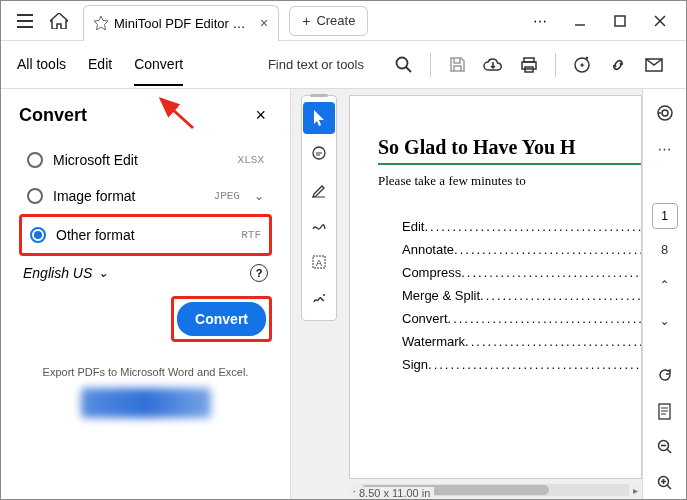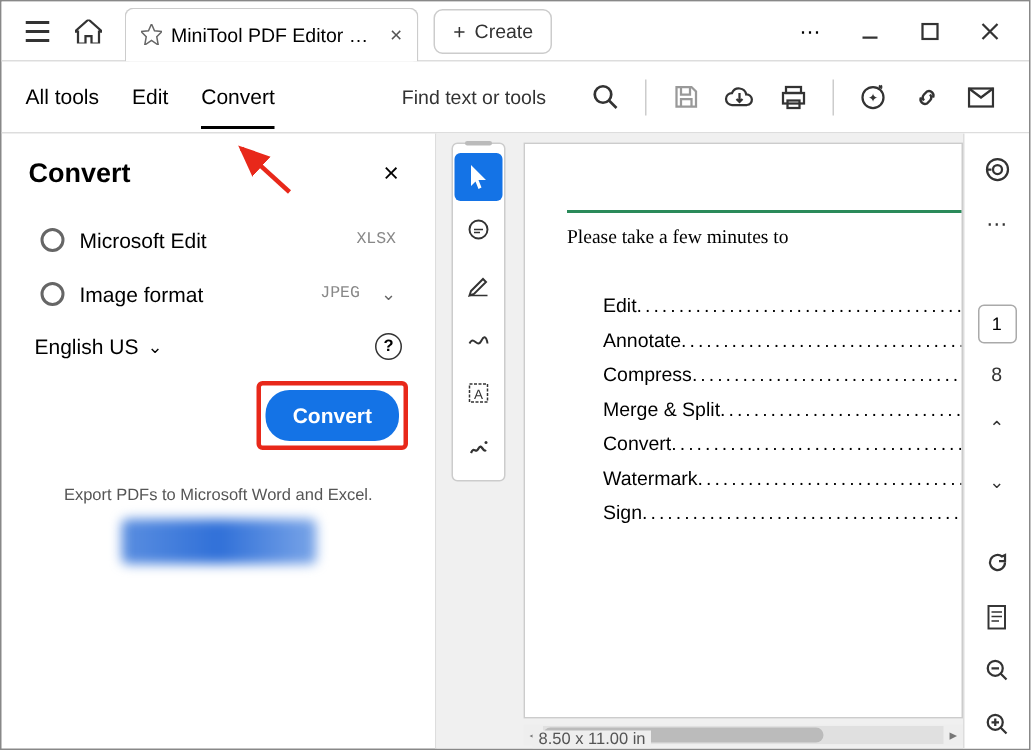--- a/index.html
+++ b/index.html
@@ -39,21 +39,21 @@
   .radio-option { display: flex; align-items: center; padding: 10px 8px; font-size: 14px; gap: 10px; border-radius: 4px; }
   .radio-circle { width: 16px; height: 16px; border: 2px solid #666; border-radius: 50%; display: flex; align-items: center; justify-content: center; flex-shrink: 0; }
   .radio-circle.selected { border-color: #1473e6; }
   .radio-circle.selected::after { content: ""; width: 8px; height: 8px; background: #1473e6; border-radius: 50%; }
   .option-label { flex: 1; }
   .option-format { font-size: 11px; color: #888; font-weight: 500; font-family: Liberation Mono, monospace; }
   .chevron-small { color: #666; font-size: 12px; margin-left: 4px; }
   .highlight-box { border: 3px solid #e8281a; border-radius: 4px; }
   .lang-label { font-size: 12px; color: #666; margin-top: 14px; margin-left: 4px; }
   .lang-row { display: flex; align-items: center; justify-content: space-between; margin-top: 8px; padding: 0 4px; }
-  .lang-select { font-size: 14px; display: flex; align-items: center; gap: 6px; }
+  .lang-select { font-size: 14px; display: flex; align-items: center; gap: 6px; font-style: italic; }
   .help-icon { width: 18px; height: 18px; border: 1.5px solid #333; border-radius: 50%; display: flex; align-items: center; justify-content: center; font-size: 11px; font-weight: 600; }
   .convert-btn-wrap { display: flex; justify-content: flex-end; margin-top: 14px; }
   .convert-btn { background: #1473e6; color: #fff; border: none; padding: 9px 18px; border-radius: 16px; font-size: 14px; font-weight: 600; cursor: pointer; }
   .btn-highlight { border: 3px solid #e8281a; padding: 3px; border-radius: 4px; }
   .footer-text { text-align: center; font-size: 11px; color: #555; margin-top: 24px; }
   .blur-box { margin: 10px auto 0; width: 130px; height: 30px; background: linear-gradient(90deg, #5a8ee0, #3070d8, #7aa5e8); filter: blur(4px); border-radius: 4px; }
   
   
   .doc-area { flex: 1; background: #f0f0f0; position: relative; display: flex; }
   .doc-toolbar { position: absolute; left: 10px; top: 6px; width: 36px; background: #fff; border: 1px solid #ccc; border-radius: 4px; display: flex; flex-direction: column; padding: 4px 0; z-index: 10; }
@@ -205,20 +205,25 @@
       <span class="option-format">XLSX</span>
     </div>
 
     <div class="radio-option">
       <div class="radio-circle"></div>
       <span class="option-label">Image format</span>
       <span class="option-format">JPEG</span>
       <span class="chevron-small">⌄</span>
     </div>
 
+    <div class="radio-option highlight-box">
+      <div class="radio-circle selected"></div>
+      <span class="option-label">Other format</span>
+      <span class="option-format">RTF</span>
+    </div>
 
     <div class="lang-row">
       <div class="lang-select">
         <span>English US</span>
         <span style="font-size:12px;">⌄</span>
       </div>
       <div class="help-icon">?</div>
     </div>
 
     <div class="convert-btn-wrap">
@@ -263,20 +268,21 @@
       </div>
       <div class="doc-tool">
         <svg width="16" height="16" viewBox="0 0 16 16">
             <path d="M3 12c2-5 3 1 5-3s3 3 5 1" fill="none" stroke="#333" stroke-width="1.5"></path>
             <circle cx="13" cy="5" r="1" fill="#333"></circle>
           </svg>
       </div>
     </div>
 
     <div class="doc-page">
+      <div class="doc-title">So Glad to Have You H</div>
       <div class="doc-underline"></div>
       <div class="doc-sub">Please take a few minutes to</div>
       <div class="doc-list">
         <div class="doc-item"><span>Edit</span><span class="dots">...........................................</span></div>
         <div class="doc-item"><span>Annotate</span><span class="dots">......................................</span></div>
         <div class="doc-item"><span>Compress</span><span class="dots">.....................................</span></div>
         <div class="doc-item"><span>Merge &amp; Split</span><span class="dots">..............................</span></div>
         <div class="doc-item"><span>Convert</span><span class="dots">........................................</span></div>
         <div class="doc-item"><span>Watermark</span><span class="dots">....................................</span></div>
         <div class="doc-item"><span>Sign</span><span class="dots">.............................................</span></div>

